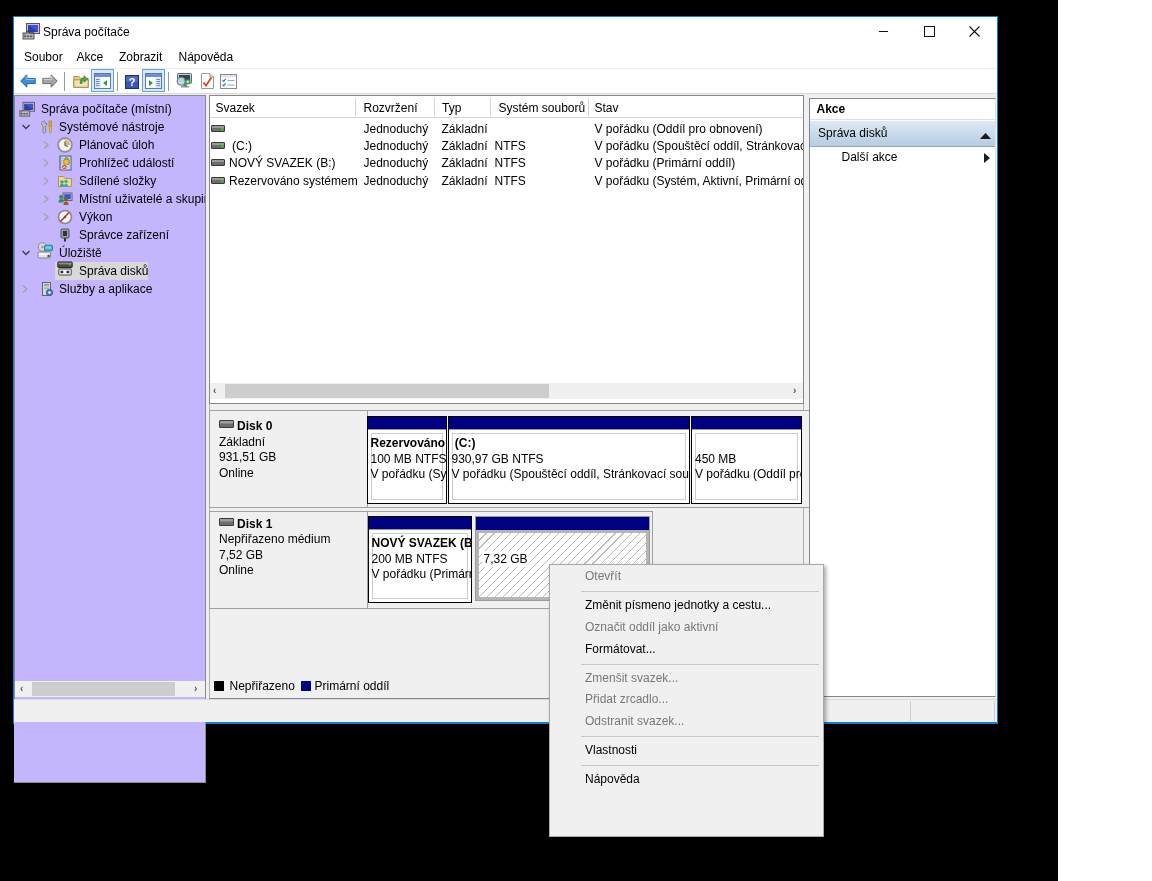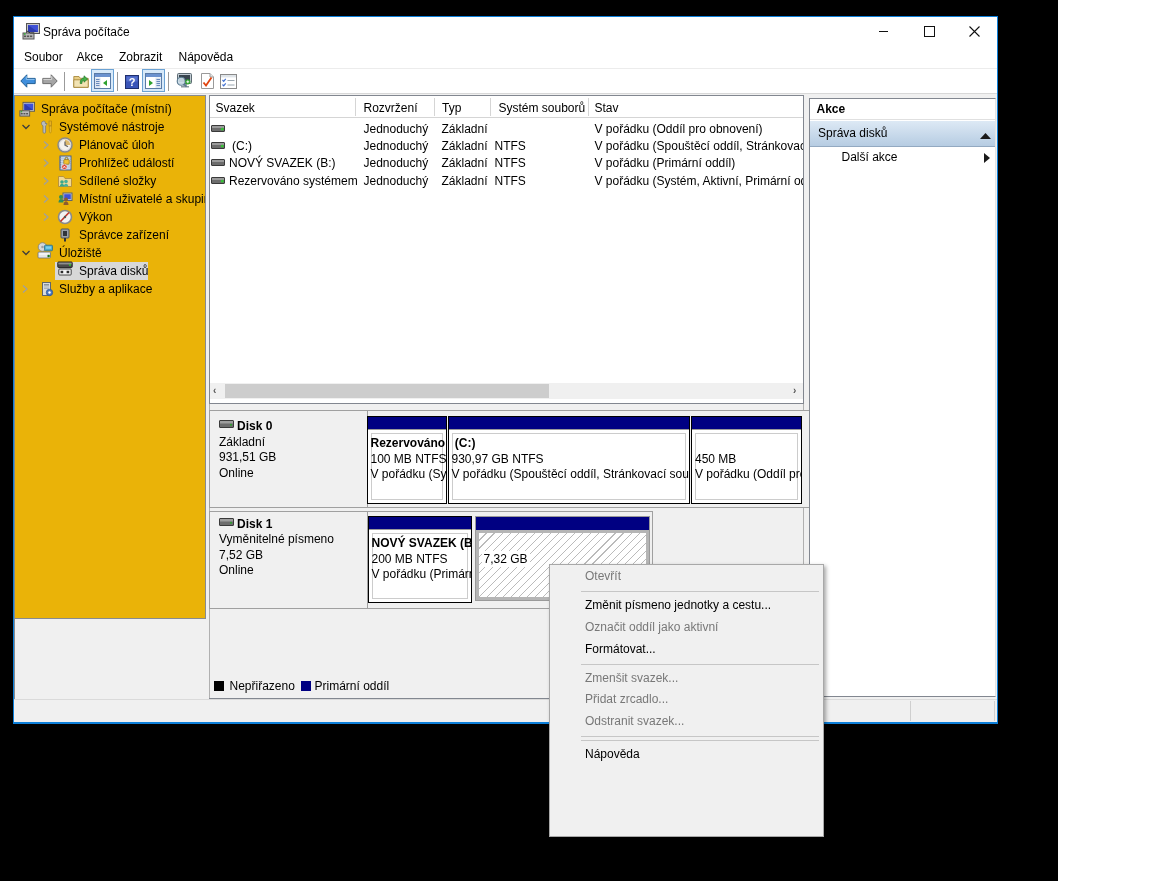--- a/index.html
+++ b/index.html
@@ -15,21 +15,21 @@
 #maxs { left:924px; top:26px; width:11px; height:11px; border:1px solid #111; }
 
 .mitem { top:50px; height:15px; }
 #mbsep { left:14px; top:68px; width:983px; height:1px; background:#ececec; }
 #tbsep { left:14px; top:93px; width:983px; height:1px; background:#d8d8d8; }
 .tsep { top:71.5px; width:1px; height:19px; background:#9b9b9b; }
 .tbtn { top:69px; width:23px; height:23px; background:#d7e9f9; border:1px solid #6ba2d4; }
 
 #content { left:14px; top:94px; width:983px; height:605px; background:#f0f0f0; }
 
-#tree { left:14px; top:95px; width:192px; height:524px; background:#eab308; border-top:1px solid #878b90; border-right:1px solid #878b90; border-bottom:1px solid #878b90; overflow:hidden; }
+#tree { left:14px; top:95px; width:192px; height:688px; background:#c4b5fd; border-top:1px solid #878b90; border-right:1px solid #878b90; border-bottom:1px solid #878b90; overflow:hidden; }
 .trow { position:absolute; left:0; width:100%; height:18px; line-height:18px; white-space:nowrap; }
 .tsel { position:absolute; background:#d8d8d8; }
 
 #list { left:209px; top:95px; width:595px; height:309px; background:#fff; border:1px solid #828790; overflow:hidden; }
 .hcol { position:absolute; top:2px; height:20px; line-height:20px; }
 .hline { position:absolute; top:2px; width:1px; height:18px; background:#d5d5d5; }
 #hunder { position:absolute; left:0; top:21px; width:100%; height:1px; background:#d5d5d5; }
 .lrow { position:absolute; left:0; width:100%; height:17px; line-height:17px; white-space:nowrap; }
 .lc { position:absolute; top:0; }
 
@@ -419,21 +419,21 @@
   <div style="position:absolute;left:156.5px;top:0;width:1px;height:96px;background:#a0a0a0"></div>
   <svg style="left:9px;top:6px" width="15" height="9" viewBox="0 0 15 9">
         <rect x="0.5" y="0.5" width="14" height="7" rx="0.5" fill="#6d6d6d" stroke="#3a3a3a"></rect>
         <rect x="1" y="1" width="13" height="2.5" fill="#9e9e9e"></rect>
         <circle cx="12" cy="4.8" r="1.1" fill="#2ea12e"></circle>
       </svg>
   <div class="dinfo" style="left:27px;top:5.25px">
         <div class="dl b">Disk 1</div>
       </div>
   <div class="dinfo" style="left:9px;top:20.75px">
-        <div class="dl">Vyměnitelné písmeno</div>
+        <div class="dl">Nepřiřazeno médium</div>
         <div class="dl">7,52 GB</div>
         <div class="dl">Online</div>
       </div>
   <div class="part" style="left:157.5px;top:4.5px;width:104px;height:87px">
         <div class="band"></div>
         <div class="pin"></div>
         <div class="ptxt" style="top:19px">
           <div class="b">NOVÝ SVAZEK (B:)</div>
           <div>200 MB NTFS</div>
           <div>V pořádku (Primární oddíl</div>
@@ -471,16 +471,17 @@
 <div class="ci cd">Otevřít</div>
 <div class="csep"></div>
 <div class="ci">Změnit písmeno jednotky a cestu...</div>
 <div class="ci cd">Označit oddíl jako aktivní</div>
 <div class="ci">Formátovat...</div>
 <div class="csep"></div>
 <div class="ci cd">Zmenšit svazek...</div>
 <div class="ci cd">Přidat zrcadlo...</div>
 <div class="ci cd">Odstranit svazek...</div>
 <div class="csep"></div>
+<div class="ci">Vlastnosti</div>
 <div class="csep"></div>
 <div class="ci">Nápověda</div>
 </div>
 </div>
 
 </body></html>

